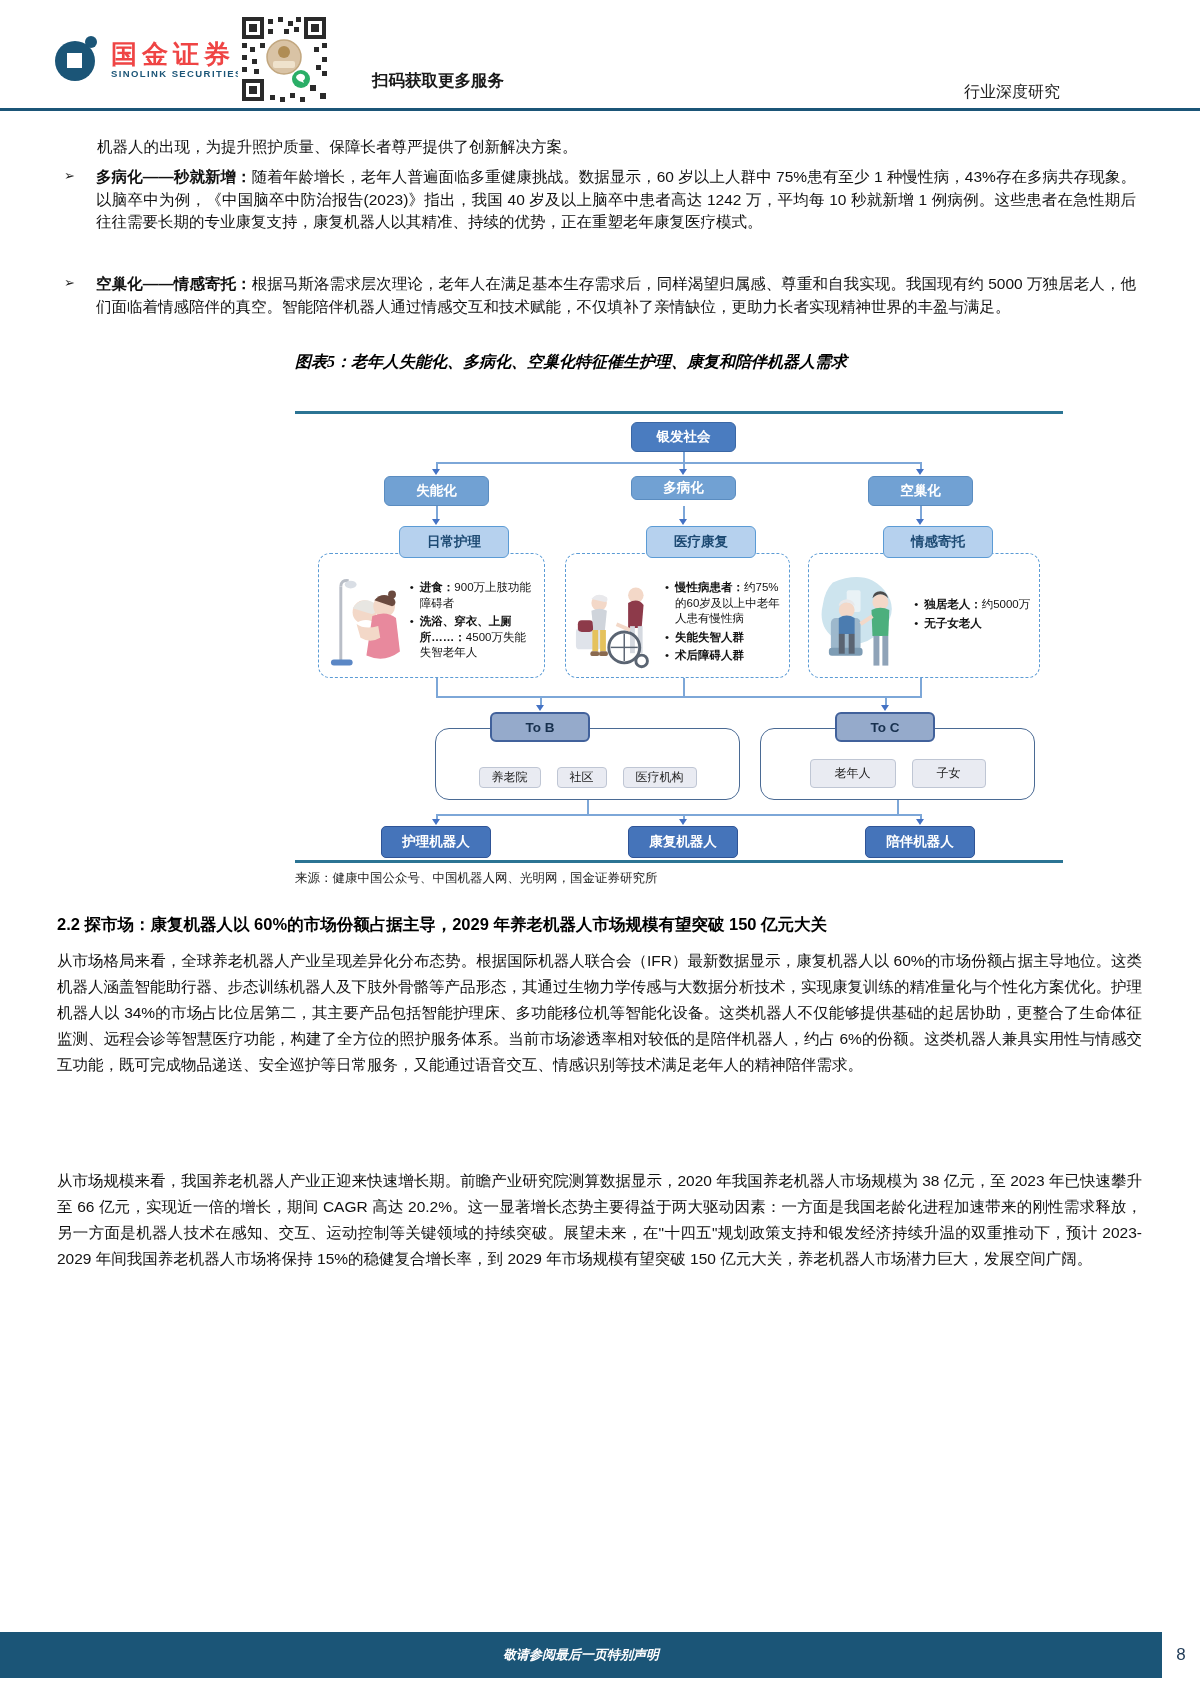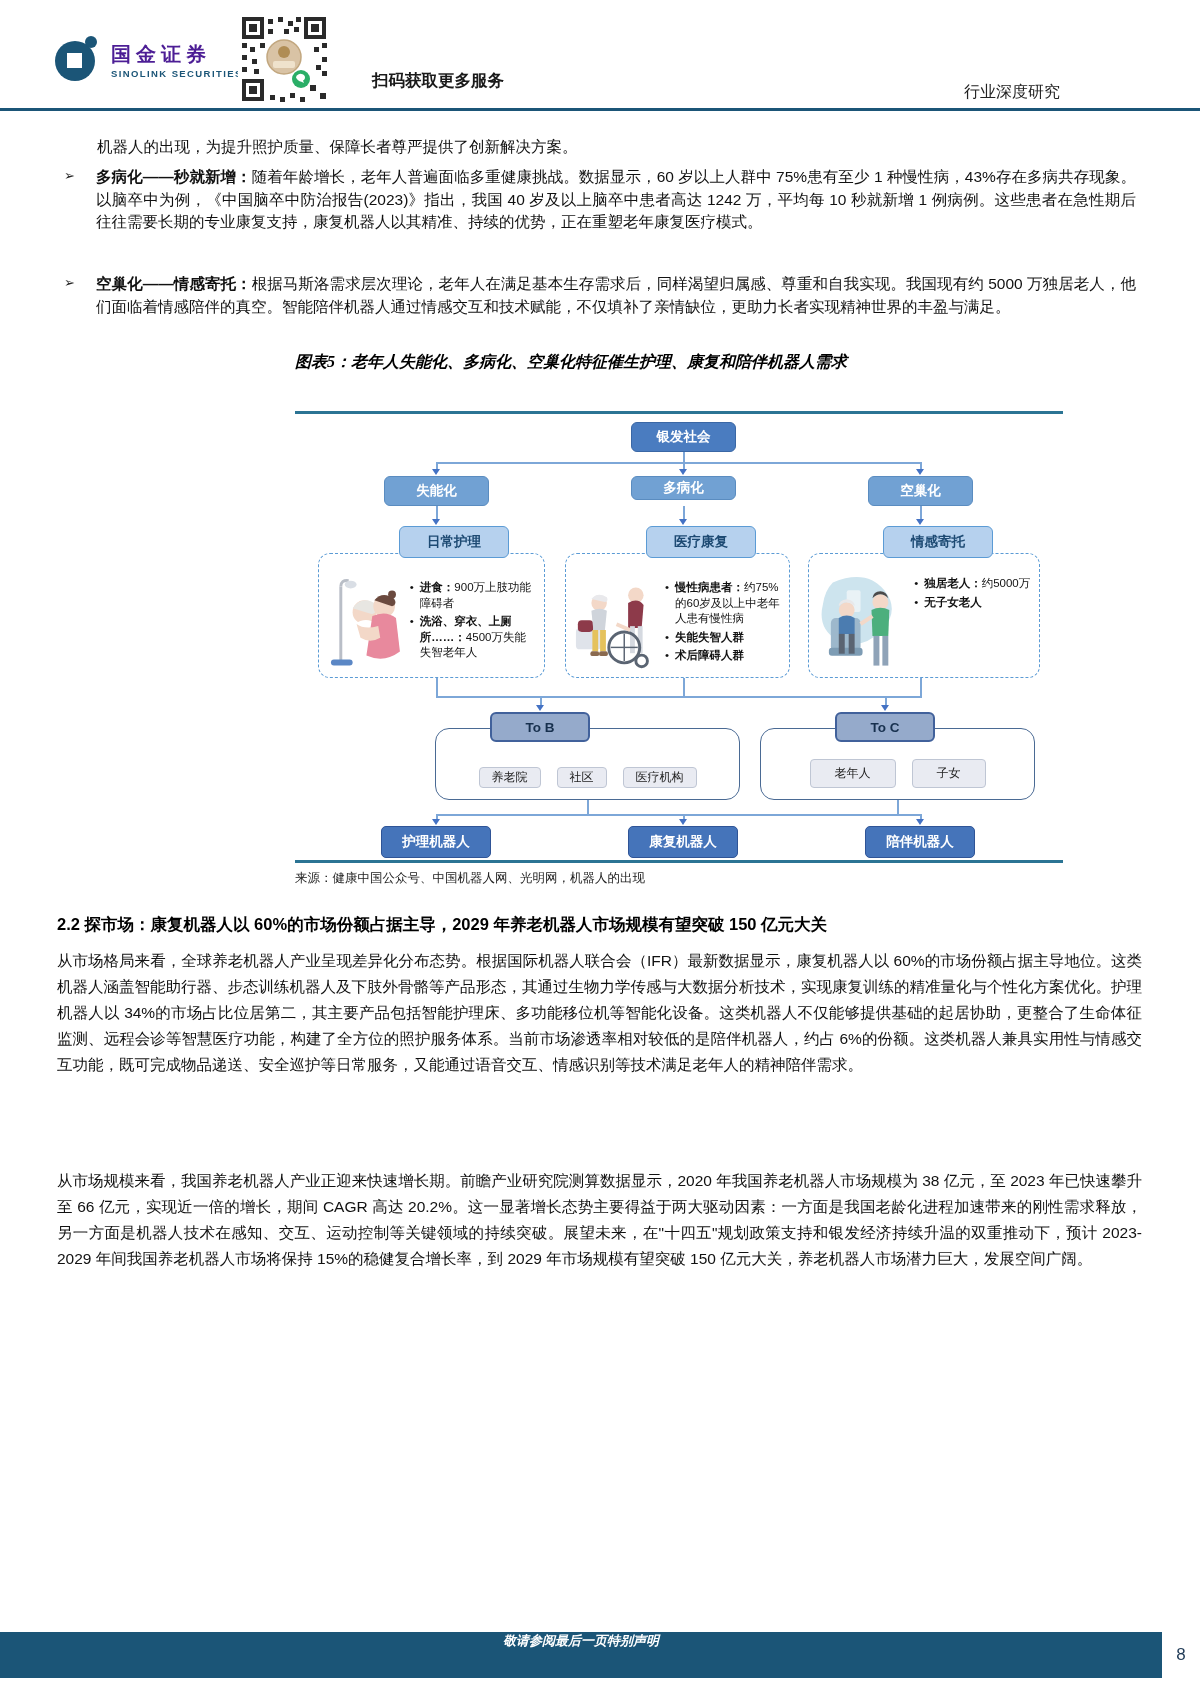--- a/index.html
+++ b/index.html
@@ -5,21 +5,21 @@
   html,body{margin:0;padding:0;background:#e8e8e8;}
   .page{position:relative;width:1200px;height:1698px;margin:0 auto;background:#ffffff;
         font-family:"Liberation Sans", sans-serif;color:#111;overflow:hidden;}
 
   
   .brand{position:absolute;left:55px;top:36px;display:flex;align-items:center;gap:10px;}
   .logo-mark{position:relative;width:46px;height:46px;}
   .logo-circle{position:absolute;left:0;top:5px;width:40px;height:40px;border-radius:50%;background:#1b5577;}
   .logo-square{position:absolute;left:12px;top:17px;width:15px;height:15px;background:#fff;}
   .logo-dot{position:absolute;left:30px;top:0;width:12px;height:12px;border-radius:50%;background:#1b5577;}
-  .brand-cn{font-size:20px;font-weight:bold;color:#4c1d95;letter-spacing:5px;line-height:28px;}
+  .brand-cn{font-size:26px;font-weight:bold;color:#ef4444;letter-spacing:5px;line-height:28px;}
   .brand-en{font-size:9.5px;font-weight:bold;color:#1b5577;letter-spacing:1.4px;}
   .qr{position:absolute;left:238px;top:13px;width:92px;height:92px;}
   .qr-caption{position:absolute;left:372px;top:70px;font-size:16.5px;font-weight:bold;color:#1a1a1a;}
   .report-type{position:absolute;right:140px;top:82px;font-size:16px;color:#222;
                font-family:"Liberation Serif", serif;}
   .header-rule{position:absolute;left:0;top:108px;width:100%;height:3px;background:#1b5577;}
 
   
   .intro{position:absolute;left:97px;top:136px;width:1040px;font-size:15.5px;line-height:22px;}
   .bullet{position:absolute;left:64px;width:1072px;display:flex;gap:14px;}
@@ -57,21 +57,21 @@
               font-family:"Liberation Serif", serif;}
 
   
   .sec-heading{position:absolute;left:57px;top:914px;width:1090px;font-size:16.5px;font-weight:bold;color:#000;}
   .para{position:absolute;left:57px;width:1085px;font-size:15.5px;line-height:26px;text-align:justify;}
   .para1{top:948px;}
   .para2{top:1168px;}
 
   
   .footer-bar{position:absolute;left:0;top:1632px;width:1162px;height:46px;background:#1b5577;
-              display:flex;justify-content:center;}
+              display:flex;align-items:center;justify-content:center;}
   .footer-text{color:#fff;font-size:13px;font-style:italic;font-weight:bold;
                font-family:"Liberation Serif", serif;}
   .page-num{position:absolute;left:1162px;top:1632px;width:38px;height:46px;background:#fff;
             display:flex;align-items:center;justify-content:center;font-size:17px;color:#1f3a56;}
 </style>
 </head>
 <body>
 
 <div class="page">
 
@@ -247,21 +247,21 @@
         <path d="M22 46 q8 -5 16 0 l0 16 -16 0z" fill="#4b7cb0"></path>
         <rect x="22" y="62" width="6" height="20" fill="#5a6472"></rect>
         <rect x="32" y="62" width="6" height="20" fill="#5a6472"></rect>
         <circle cx="64" cy="30" r="8" fill="#f3d8c8"></circle>
         <path d="M56 26 q8 -8 16 0 q-2 -7 -8 -7 q-7 0 -8 7z" fill="#4a4a4a"></path>
         <path d="M55 38 q9 -5 18 0 l-1 26 -16 0z" fill="#4caf7d"></path>
         <rect x="57" y="64" width="6" height="30" fill="#8fa3b8"></rect>
         <rect x="66" y="64" width="6" height="30" fill="#8fa3b8"></rect>
         <path d="M56 44 l-12 8" stroke="#f3d8c8" stroke-width="4"></path>
       </svg>
-      <ul class="points" style="margin-top:10px;width:118px;">
+      <ul class="points" style="margin-top:31px;width:118px;">
         <li><span class="lead-bold">独居老人：</span><span>约5000万</span></li>
         <li><span class="lead-bold">无子女老人</span><span></span></li>
       </ul>
     </div>
 
     <div class="vline" style="left:141px;top:262px;height:19px;"></div>
     <div class="vline" style="left:388px;top:262px;height:19px;"></div>
     <div class="vline" style="left:625px;top:262px;height:19px;"></div>
     <div class="hline" style="left:141px;top:280px;width:486px;"></div>
     <div class="vline" style="left:245px;top:280px;height:10px;"></div>
@@ -291,21 +291,21 @@
     <div class="arrow" style="left:137px;top:403px;"></div>
     <div class="arrow" style="left:384px;top:403px;"></div>
     <div class="arrow" style="left:621px;top:403px;"></div>
 
     <div class="node robot-node" style="left:86px;top:410px;width:110px;height:32px;">护理机器人</div>
     <div class="node robot-node" style="left:333px;top:410px;width:110px;height:32px;">康复机器人</div>
     <div class="node robot-node" style="left:570px;top:410px;width:110px;height:32px;">陪伴机器人</div>
   </div>
 
   <div class="fig-rule" style="top:860px;"></div>
-  <div class="fig-source">来源：健康中国公众号、中国机器人网、光明网，机器人的出现</div>
+  <div class="fig-source">来源：健康中国公众号、中国机器人网、光明网，国金证券研究所</div>
 
   <div class="sec-heading">2.2 探市场：康复机器人以 60%的市场份额占据主导，2029 年养老机器人市场规模有望突破 150 亿元大关</div>
   <div class="para para1">从市场格局来看，全球养老机器人产业呈现差异化分布态势。根据国际机器人联合会（IFR）最新数据显示，康复机器人以 60%的市场份额占据主导地位。这类机器人涵盖智能助行器、步态训练机器人及下肢外骨骼等产品形态，其通过生物力学传感与大数据分析技术，实现康复训练的精准量化与个性化方案优化。护理机器人以 34%的市场占比位居第二，其主要产品包括智能护理床、多功能移位机等智能化设备。这类机器人不仅能够提供基础的起居协助，更整合了生命体征监测、远程会诊等智慧医疗功能，构建了全方位的照护服务体系。当前市场渗透率相对较低的是陪伴机器人，约占 6%的份额。这类机器人兼具实用性与情感交互功能，既可完成物品递送、安全巡护等日常服务，又能通过语音交互、情感识别等技术满足老年人的精神陪伴需求。</div>
   <div class="para para2">从市场规模来看，我国养老机器人产业正迎来快速增长期。前瞻产业研究院测算数据显示，2020 年我国养老机器人市场规模为 38 亿元，至 2023 年已快速攀升至 66 亿元，实现近一倍的增长，期间 CAGR 高达 20.2%。这一显著增长态势主要得益于两大驱动因素：一方面是我国老龄化进程加速带来的刚性需求释放，另一方面是机器人技术在感知、交互、运动控制等关键领域的持续突破。展望未来，在"十四五"规划政策支持和银发经济持续升温的双重推动下，预计 2023-2029 年间我国养老机器人市场将保持 15%的稳健复合增长率，到 2029 年市场规模有望突破 150 亿元大关，养老机器人市场潜力巨大，发展空间广阔。</div>
 
   <div class="footer-bar">
     <span class="footer-text">敬请参阅最后一页特别声明</span>
   </div>
   <div class="page-num">8</div>
 

